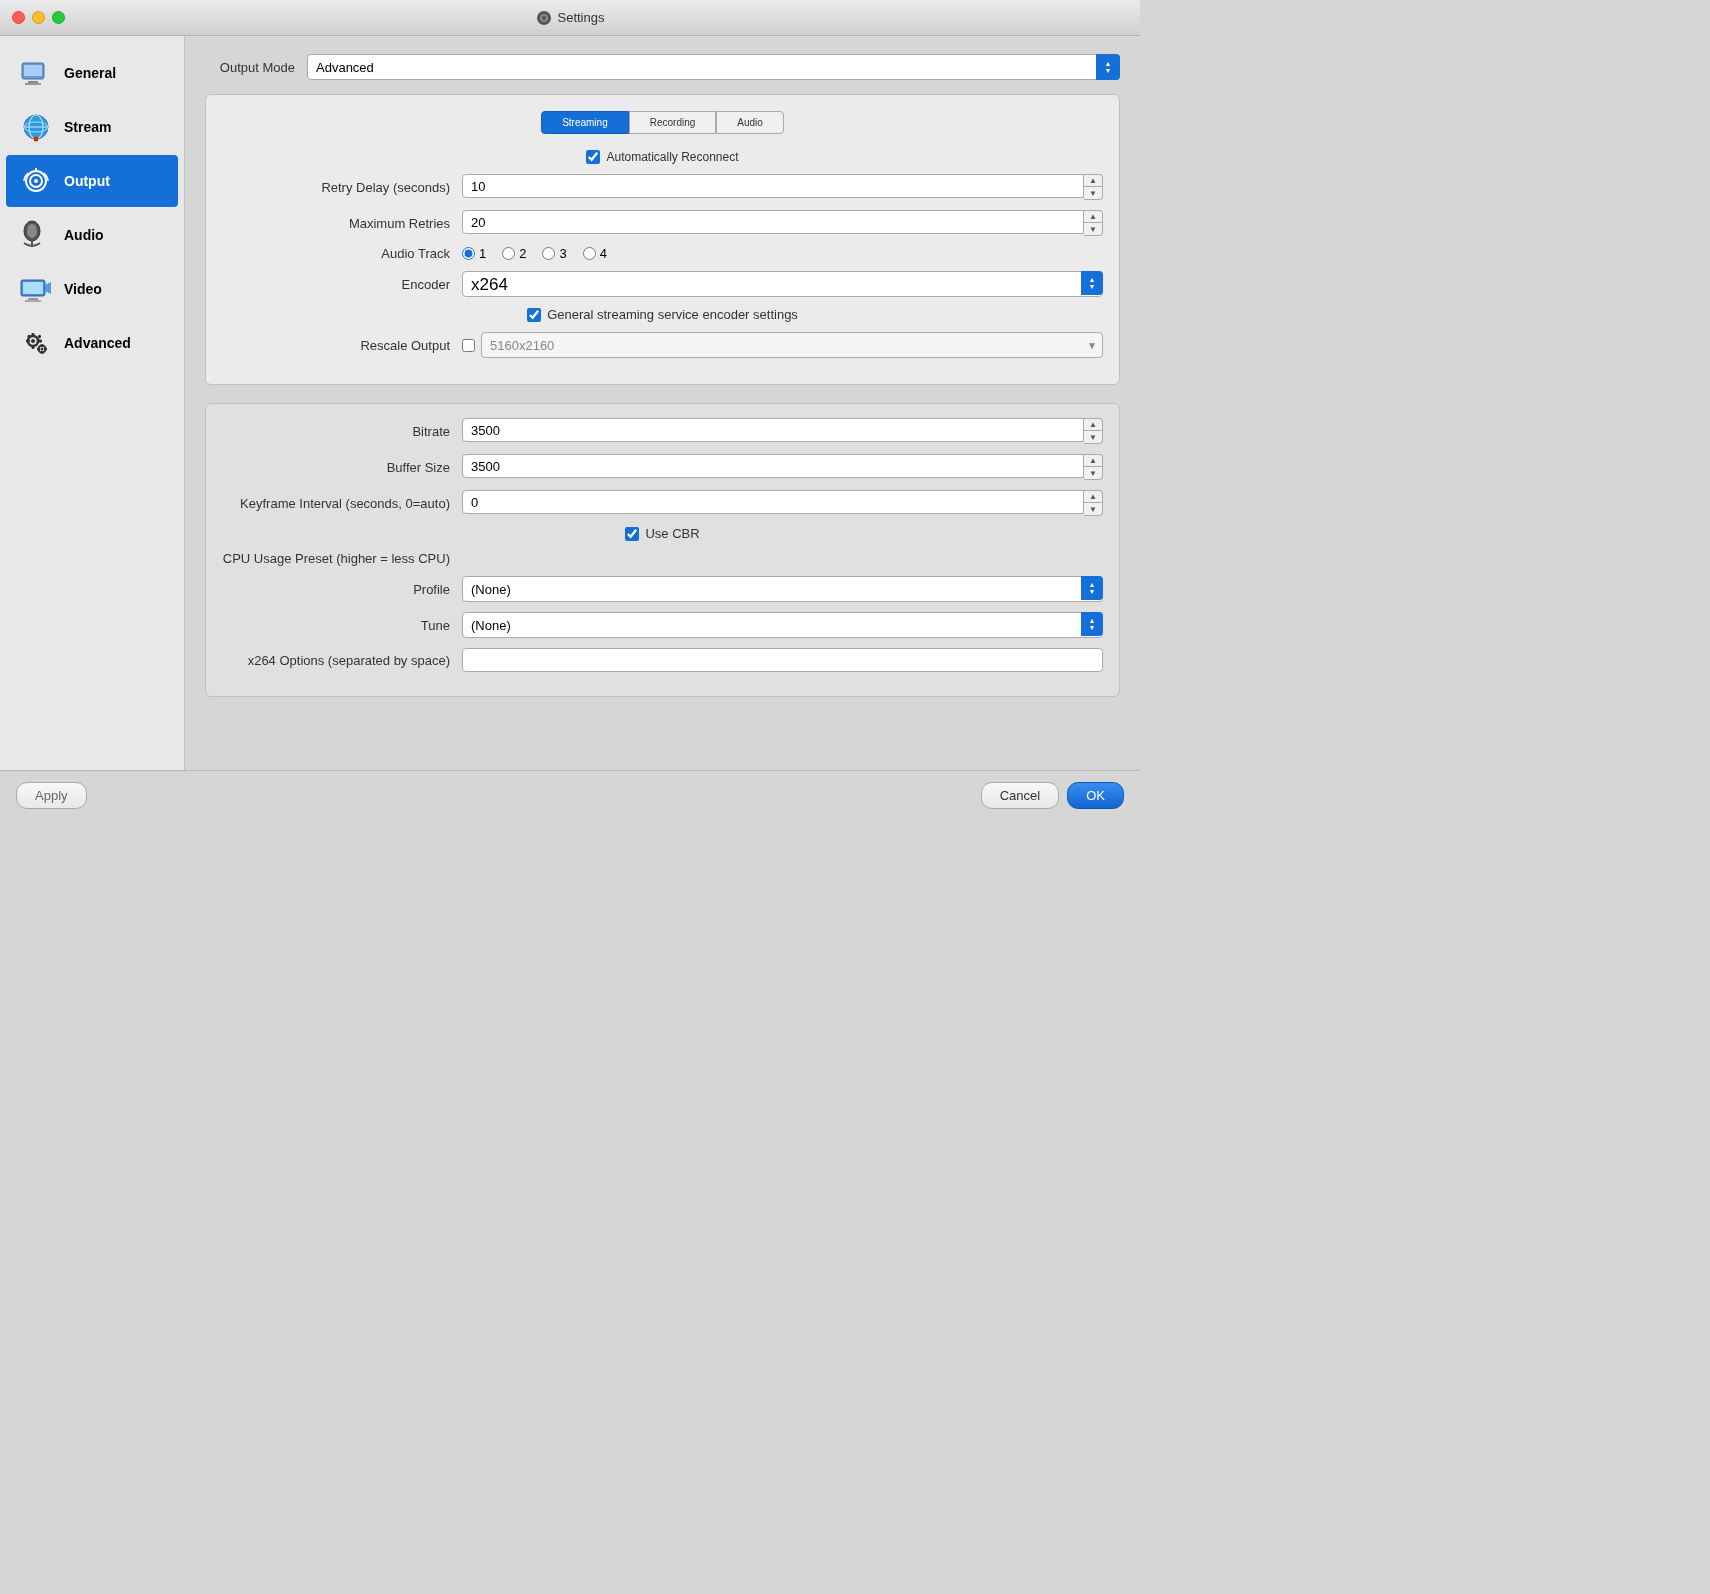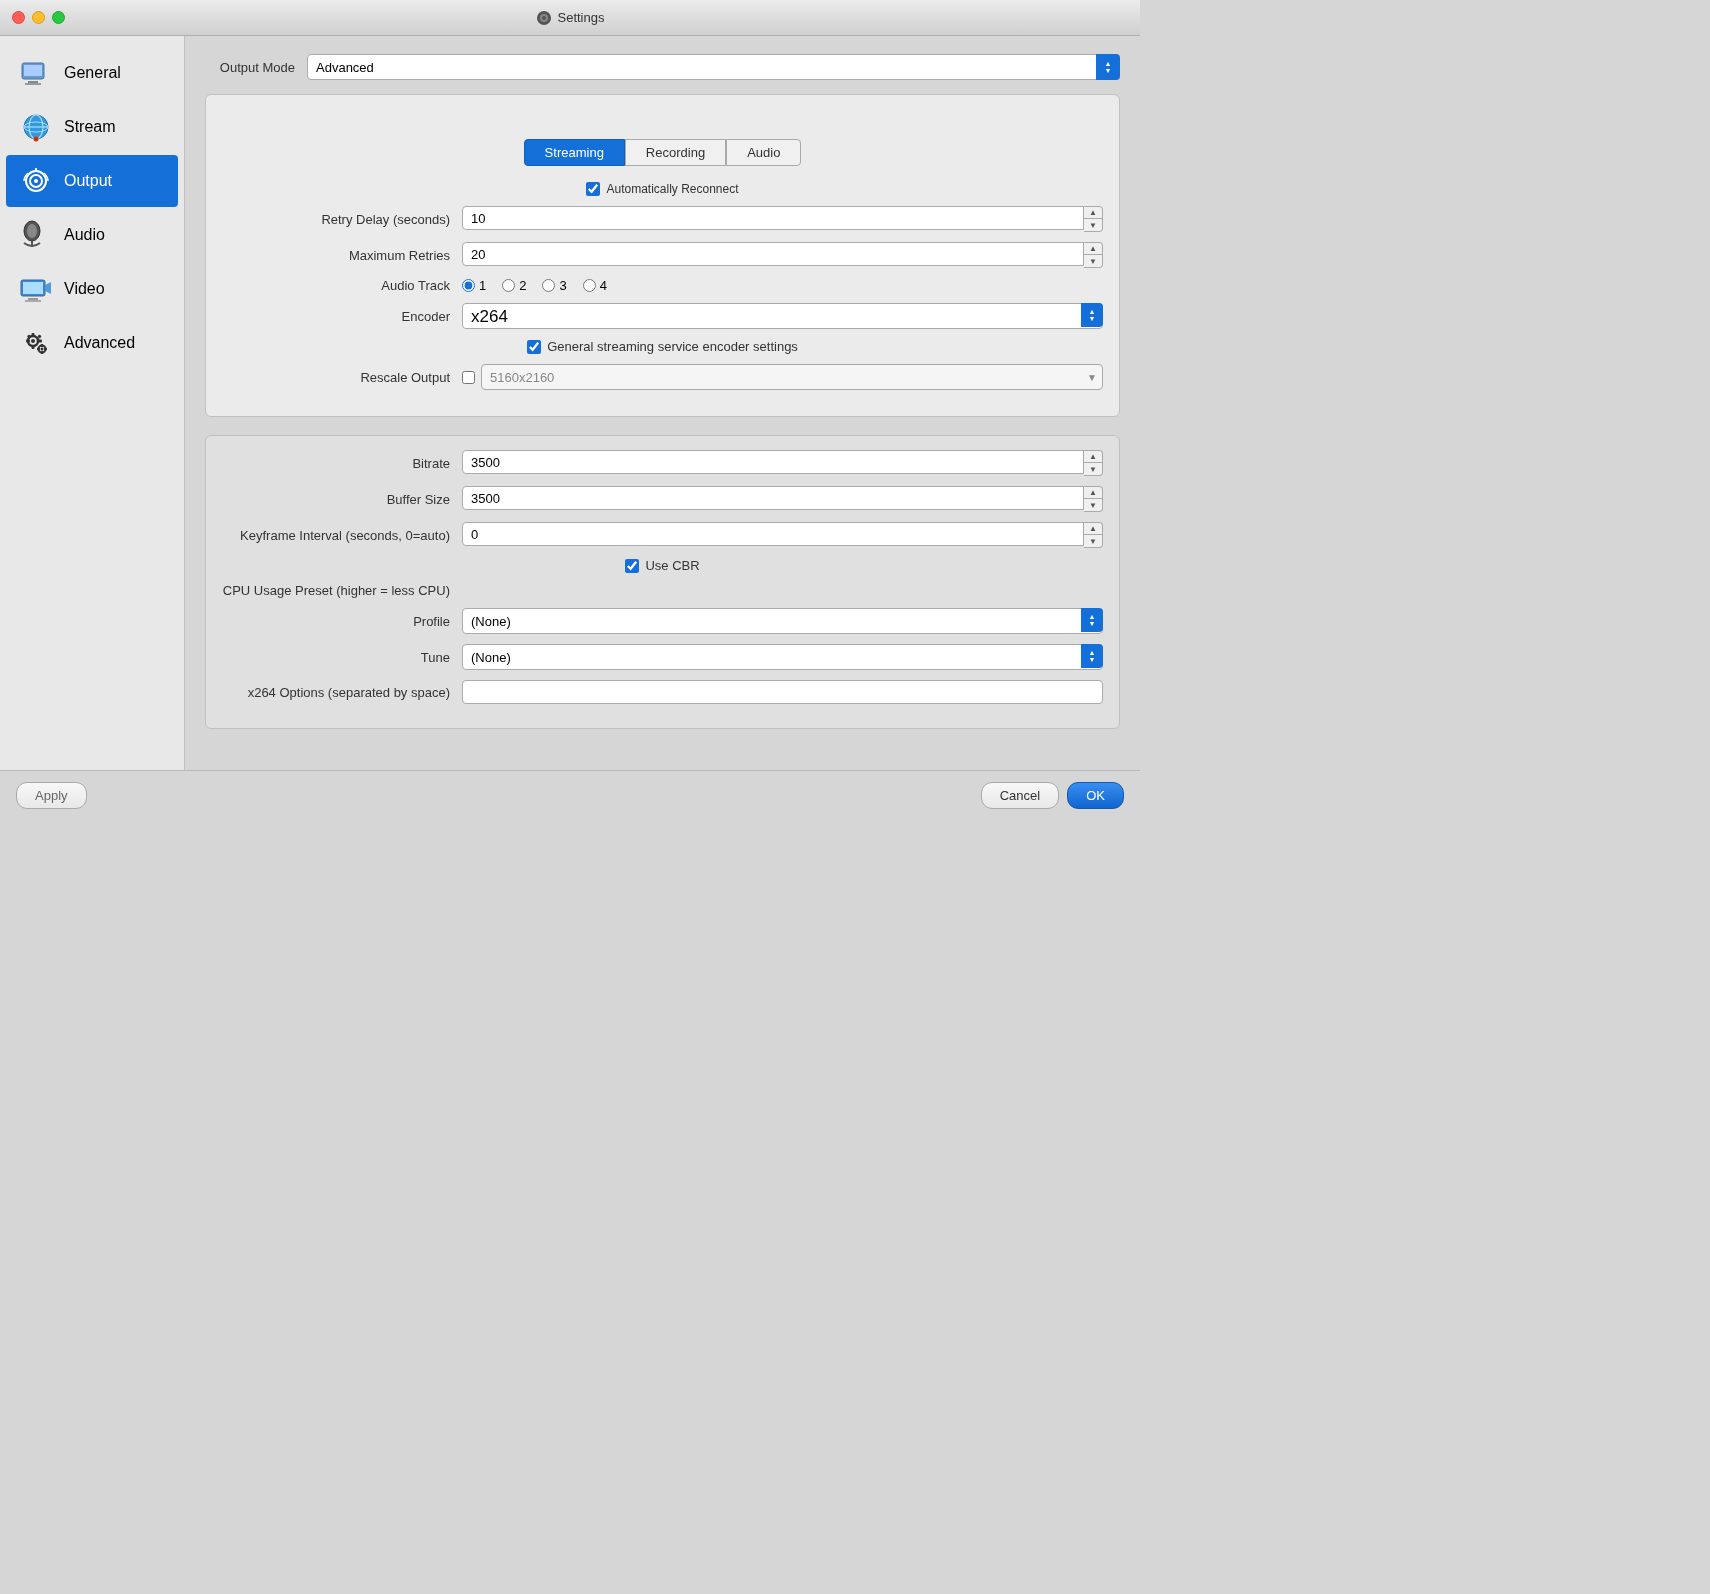--- a/index.html
+++ b/index.html
@@ -63,22 +63,22 @@
       gap: 10px;
       cursor: pointer;
       border-radius: 4px;
       margin: 1px 6px;
     }
     .sidebar-item.active {
       background: #1470d8;
       color: white;
     }
     .sidebar-item-label {
-      font-size: 16px;
-      font-weight: 400;
+      font-size: 14px;
+      font-weight: 700;
     }
     .sidebar-item.active .sidebar-item-label {
       color: white;
     }
     .sidebar-icon {
       width: 36px;
       height: 36px;
       display: flex;
       align-items: center;
       justify-content: center;
@@ -113,24 +113,23 @@
     .tabs-row {
       display: flex;
       justify-content: center;
       margin-bottom: 16px;
       gap: 0;
     }
     .tab-btn {
       padding: 5px 20px;
       border: 1px solid #aaa;
       background: #f0f0f0;
-      font-size: 13px;
+      font-size: 10px;
       cursor: pointer;
       color: #333;
-      margin-top: 28px;
     }
     .tab-btn:first-child { border-radius: 4px 0 0 4px; }
     .tab-btn:last-child { border-radius: 0 4px 4px 0; }
     .tab-btn.active {
       background: #1470d8;
       color: white;
       border-color: #1060c0;
     }
     .form-row {
       display: flex;

